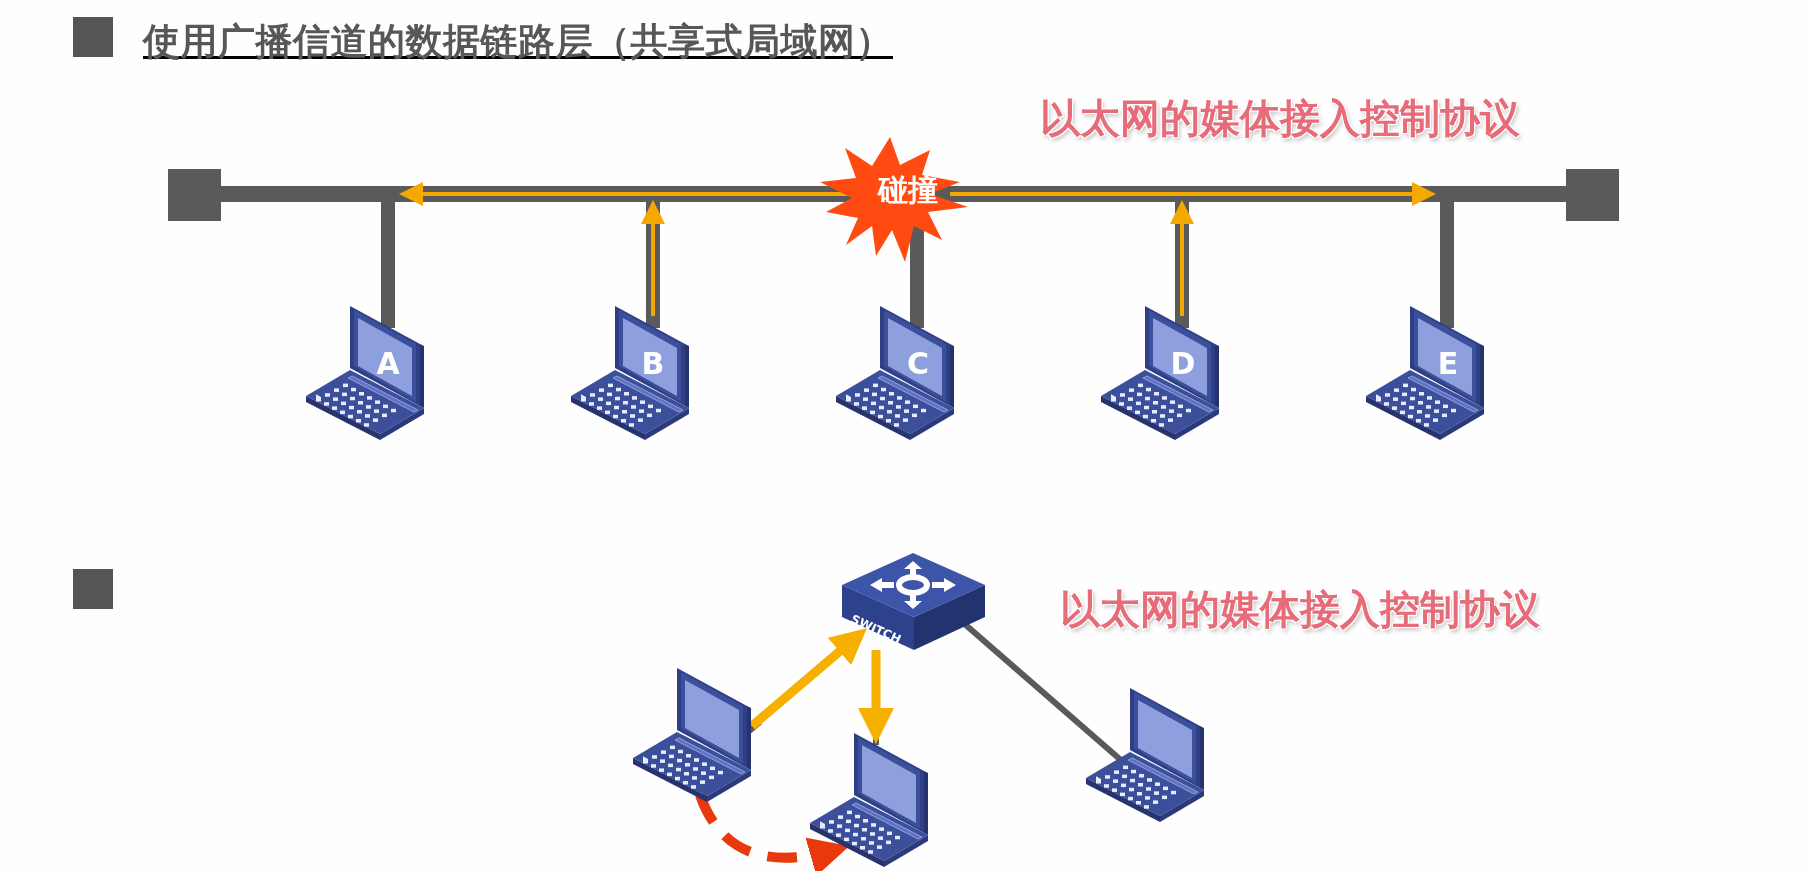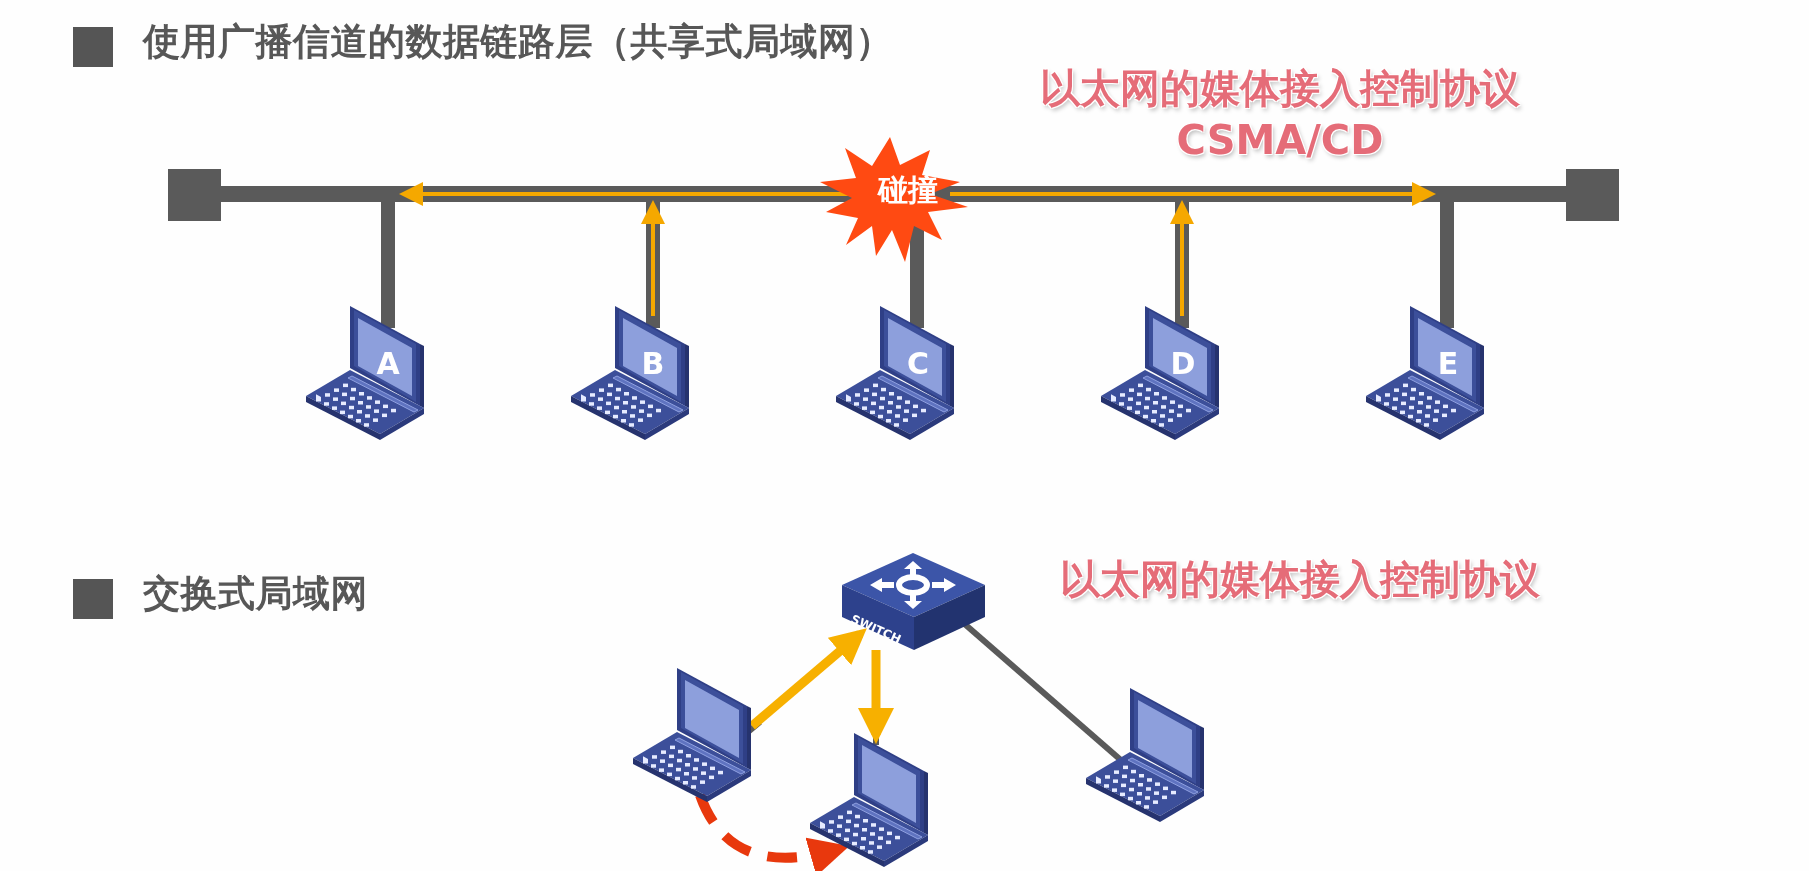--- a/index.html
+++ b/index.html
@@ -1,43 +1,41 @@
 <!DOCTYPE html>
 <html><head>
 <meta charset="utf-8">
 <style>
   html, body { margin: 0; padding: 0; background: #fefefe; }
   body { width: 1809px; height: 871px; position: relative; overflow: hidden;
          font-family: "DejaVu Sans", "Liberation Sans", sans-serif; }
-  .section-heading { position: absolute; display: flex; align-items: flex-end; }
+  .section-heading { position: absolute; display: flex; align-items: flex-start; text-decoration: underline; }
   .bullet-square { width: 40px; height: 40px; background: #555555; display: inline-block; }
   .heading-text { font-weight: bold; color: #575757; font-size: 37px; margin-left: 30px; letter-spacing: 0.5px; }
   .pink-caption { position: absolute; font-weight: bold; color: #e56c78; text-align: center;
-                  text-shadow: 1px 1px 0 #fff, -1px -1px 0 #fff, 1px -1px 0 #fff, -1px 1px 0 #fff, 2px 3px 4px rgba(0,0,0,0.25); }
+                  text-shadow: 1px 1px 0 #fff, -1px -1px 0 #fff, 1px -1px 0 #fff, -1px 1px 0 #fff, 2px 3px 4px rgba(0,0,0,0.25); margin-top: 30px; }
   svg { position: absolute; left: 0; top: 0; }
   .laptop-label { font-family: "DejaVu Sans", "Liberation Sans", sans-serif; font-weight: bold; font-size: 30px; fill: #ffffff; }
   .collision-text { font-family: "DejaVu Sans", "Liberation Sans", sans-serif; font-weight: bold; font-size: 30px; fill: #ffffff; }
   .switch-text { font-family: "DejaVu Sans", "Liberation Sans", sans-serif; font-weight: bold; font-size: 12px; fill: #ffffff; }
 </style>
 </head>
 <body>
 
 <div class="section-heading" style="left:73px; top:17px;">
   <span class="bullet-square"></span>
   <span class="heading-text">使用广播信道的数据链路层（共享式局域网）</span>
 </div>
 
 <div class="pink-caption" style="left:1020px; top:62px; width:520px; font-size:40px; line-height:52px;">
   <div>以太网的媒体接入控制协议</div>
-  <div>CSMA/CD</div>
 </div>
 
 <div class="section-heading" style="left:73px; top:569px;">
   <span class="bullet-square"></span>
-  <span class="heading-text">交换式局域网</span>
 </div>
 
 <div class="pink-caption" style="left:1060px; top:553px; width:480px; font-size:40px; line-height:52px;">
   <div>以太网的媒体接入控制协议</div>
 </div>
 
 <svg width="1809" height="871" viewBox="0 0 1809 871">
   <defs>
     <marker id="arrowY" markerWidth="6" markerHeight="6" refX="5" refY="3" orient="auto" markerUnits="strokeWidth">
       <path d="M0,0 L6,3 L0,6 Z" fill="#f5a800"></path>

